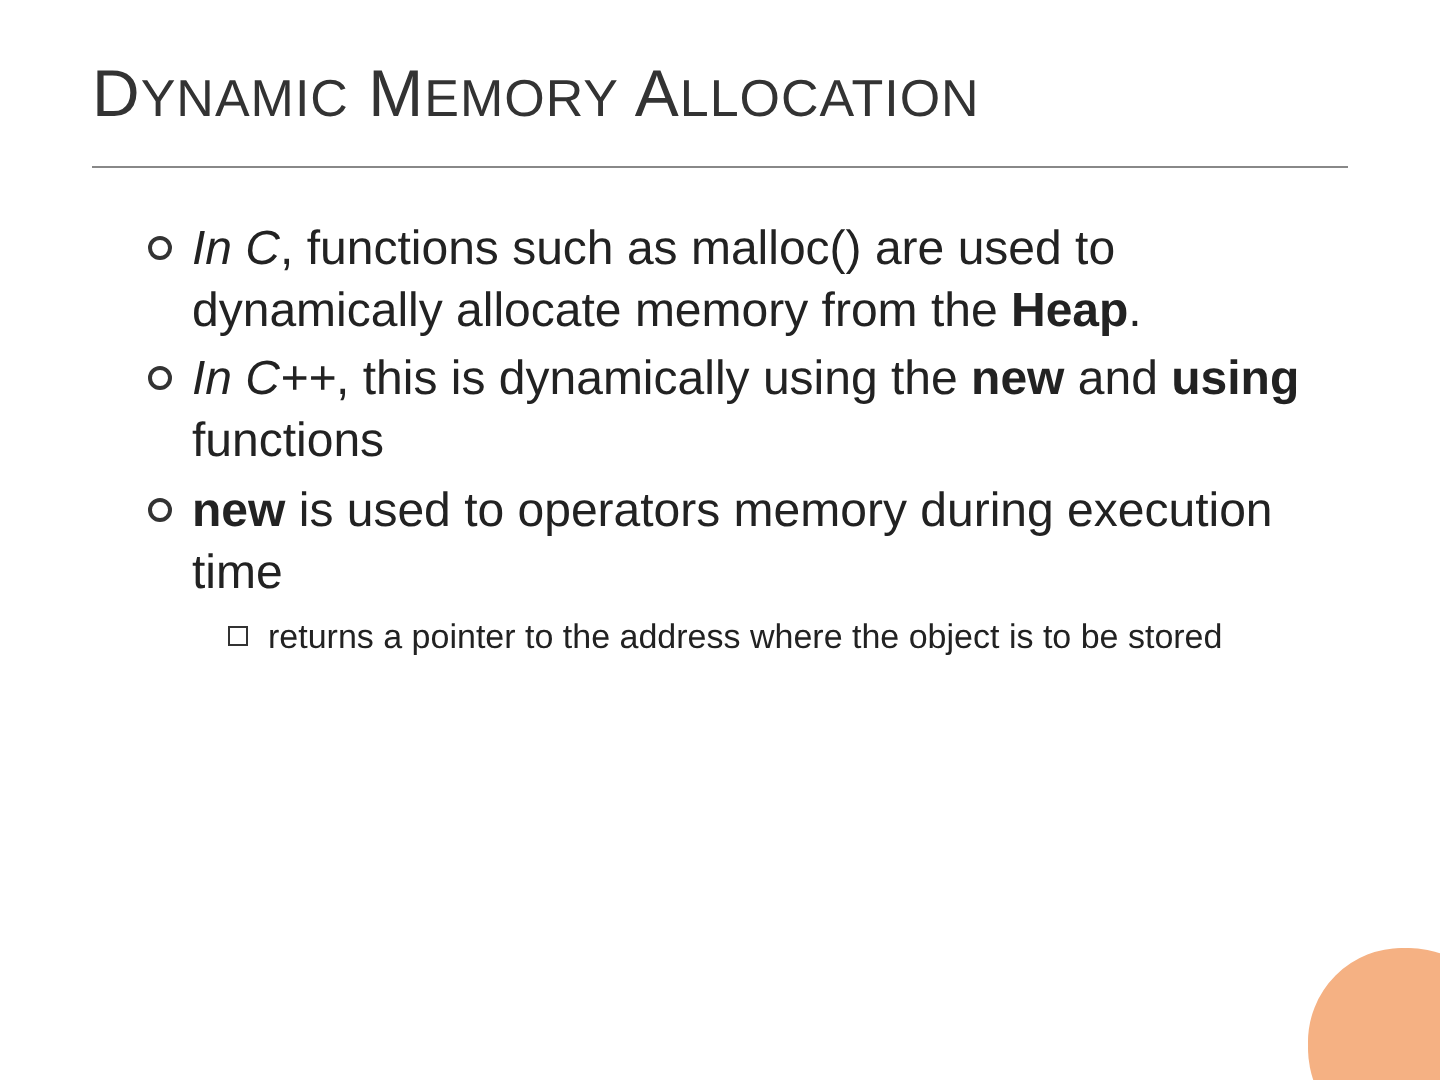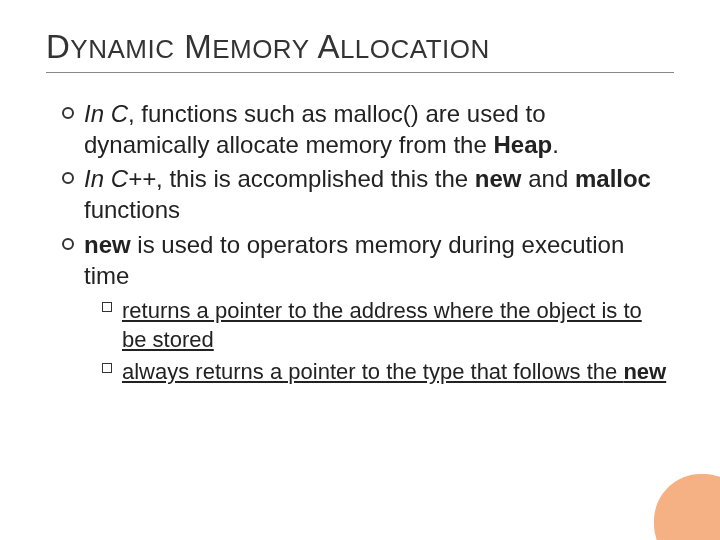--- a/index.html
+++ b/index.html
@@ -15,38 +15,38 @@
   }
   .slide {
     width: 720px;
     height: 540px;
     position: relative;
     box-sizing: border-box;
     padding: 28px 46px 0 46px;
   }
   .title-wrap {
     border-bottom: 1px solid #888;
-    padding-bottom: 6px;
+    padding-bottom: 17px;
     margin-bottom: 26px;
   }
   .title {
     font-size: 33px;
     letter-spacing: 0.5px;
     color: #333;
     font-weight: 400;
   }
   .title .big {
     font-size: 33px;
   }
   .title .small {
     font-size: 26px;
     text-transform: uppercase;
   }
   .list-l1 {
-    margin: 0;
+    margin: 12px;
     padding: 0 4px 0 16px;
     list-style: none;
   }
   .list-l1 > li {
     position: relative;
     padding-left: 22px;
     font-size: 24px;
     line-height: 1.28;
     margin-bottom: 4px;
   }
@@ -62,24 +62,23 @@
     box-sizing: border-box;
   }
   .list-l2 {
     margin: 6px 0 0 0;
     padding: 0 0 0 18px;
     list-style: none;
   }
   .list-l2 > li {
     position: relative;
     padding-left: 20px;
-    font-size: 22px;
+    font-size: 17px;
     line-height: 1.3;
     margin-bottom: 3px;
-    text-decoration: underline;
   }
   .list-l2 > li::before {
     content: "";
     position: absolute;
     left: 0;
     top: 5px;
     width: 10px;
     height: 10px;
     border: 1.5px solid #333;
     box-sizing: border-box;
@@ -125,30 +124,27 @@
       <span class="big">M</span><span class="small">EMORY</span>
       <span class="big">A</span><span class="small">LLOCATION</span>
     </div>
   </div>
 
   <ul class="list-l1">
     <li>
       <em class="i">In C</em><span>, functions such as malloc() are used to dynamically allocate memory from the </span><strong class="b">Heap</strong><span>.</span>
     </li>
     <li>
-      <em class="i">In C++</em><span>, this is accomplished this the </span><strong class="b">new</strong><span> and </span><strong class="b">malloc</strong><span> functions</span>
+      <em class="i">In C++</em><span>, this is dynamically using the </span><strong class="b">new</strong><span> and </span><strong class="b">using</strong><span> functions</span>
     </li>
     <li>
       <strong class="b">new</strong><span> is used to operators memory during execution time</span>
       <ul class="list-l2">
         <li>
           <span>returns a pointer to the address where the object is to be stored</span>
-        </li>
-        <li>
-          <span>always returns a pointer to the type that follows the </span><strong class="b">new</strong>
         </li>
       </ul>
     </li>
   </ul>
 
   <div class="corner">
     <div class="ring-line"></div>
     <div class="ring-big"></div>
   </div>
 

